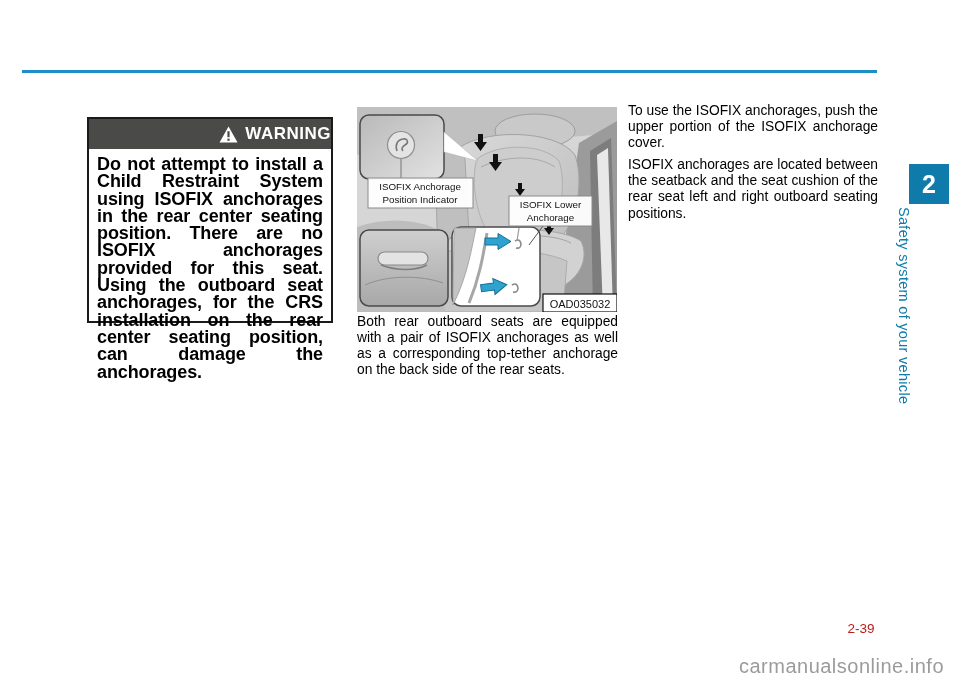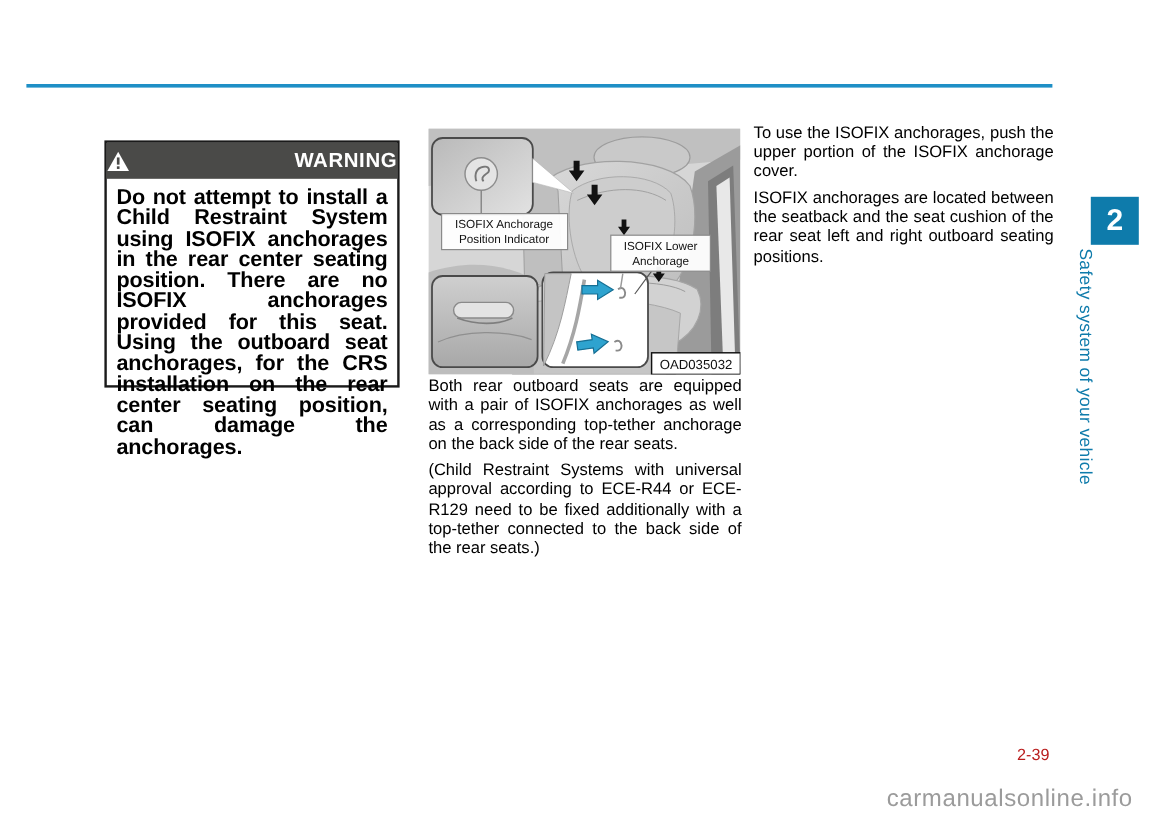--- a/index.html
+++ b/index.html
@@ -4,21 +4,21 @@
 <style>
   * { margin: 0; padding: 0; box-sizing: border-box; }
   html, body { width: 960px; height: 689px; background: #ffffff; overflow: hidden; position: relative;
     font-family: "Liberation Sans", sans-serif; color: #000; }
 
   .top-rule { position: absolute; left: 22px; top: 70px; width: 855px; height: 3px; background: #1e8fc6; }
 
   
   .warning-box { position: absolute; left: 87px; top: 117px; width: 246px; height: 206px;
     border: 2px solid #1a1a1a; background: #fff; }
-  .warning-header { height: 30px; background: #4a4a48; display: flex; align-items: center; justify-content: space-between; gap: 7px; }
+  .warning-header { height: 30px; background: #4a4a48; display: flex; align-items: center; justify-content: flex-end; gap: 7px; }
   .warning-header .wtitle { color: #fff; font-weight: bold; font-size: 17px; letter-spacing: 0.5px; }
   .warning-body { padding: 7px 8px 0 8px; font-weight: bold; font-size: 18px; line-height: 17.3px;
     text-align: justify; letter-spacing: -0.1px; }
 
   
   .figure { position: absolute; left: 357px; top: 107px; width: 312px; height: 205px; }
 
   
   .col-mid { position: absolute; left: 357px; top: 314px; width: 261px; }
   .col-right { position: absolute; left: 628px; top: 103px; width: 250px; }
@@ -147,21 +147,20 @@
 
     <g>
       <rect x="186" y="187" width="74" height="18" fill="#ffffff" stroke="#111" stroke-width="1.2"></rect>
       <text x="223" y="200.5" text-anchor="middle" font-size="11" fill="#111">OAD035032</text>
     </g>
   </svg>
 </div>
 
 <div class="col-mid">
   <p>Both rear outboard seats are equipped with a pair of ISOFIX anchorages as well as a corresponding top-tether anchorage on the back side of the rear seats.</p>
-  <p>(Child Restraint Systems with universal approval according to ECE-R44 or ECE-R129 need to be fixed additionally with a top-tether connected to the back side of the rear seats.)</p>
 </div>
 
 <div class="col-right">
   <p>To use the ISOFIX anchorages, push the upper portion of the ISOFIX anchorage cover.</p>
   <p>ISOFIX anchorages are located between the seatback and the seat cushion of the rear seat left and right outboard seating positions.</p>
 </div>
 
 <div class="chapter-badge">2</div>
 <div class="side-label">Safety system of your vehicle</div>
 

